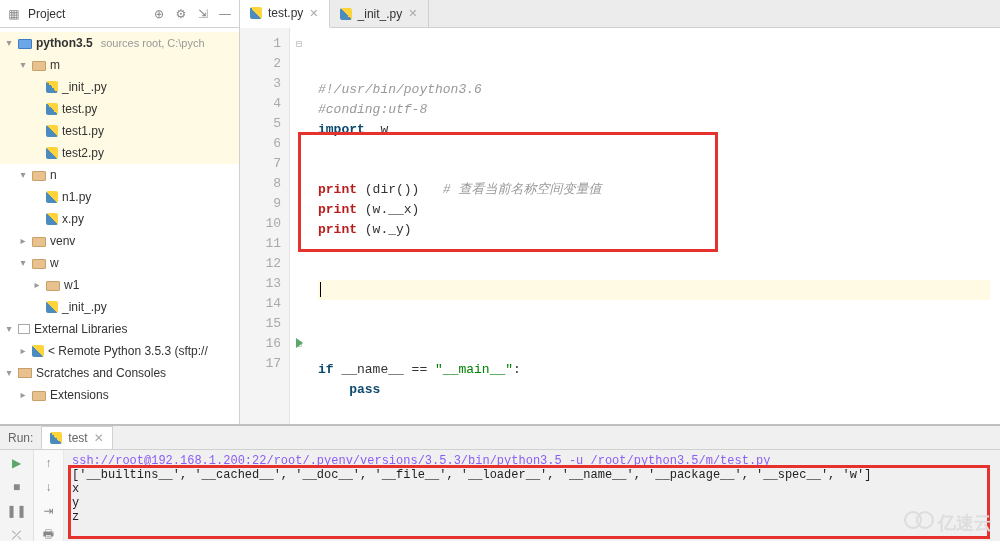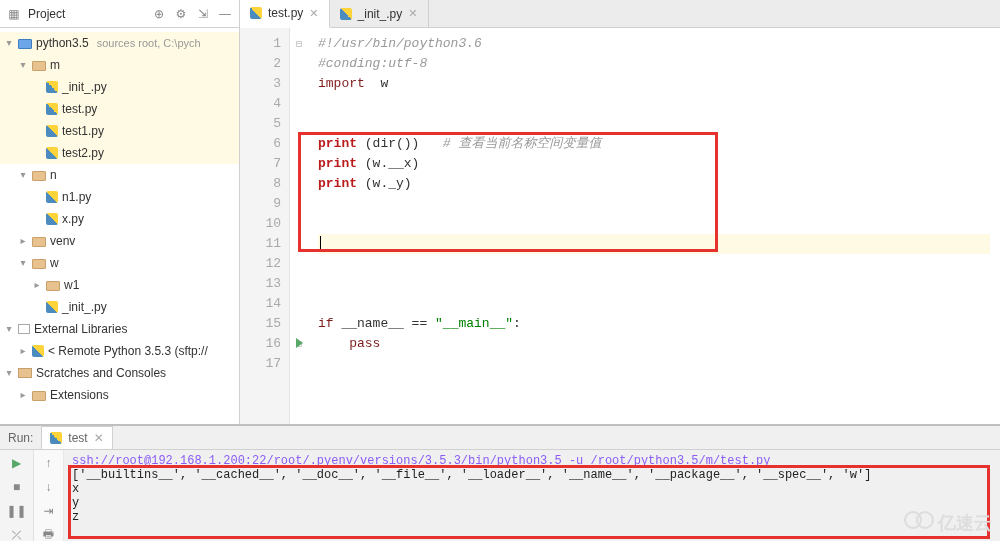--- a/index.html
+++ b/index.html
@@ -32,21 +32,21 @@
     .indent2 { padding-left: 32px; }
     .arrow { width: 10px; color: #999; display:inline-block; text-align:center; font-size:10px; }
     .arrow.blank { visibility: hidden; }
     .ficon { width: 14px; height: 14px; display:inline-block; }
     .ficon.folder { background: #e8c28e; border:1px solid #c9a06a; border-radius:1px; height:10px; margin-top:2px;}
     .ficon.folder.blue { background:#6aa6e8; border-color:#3f7cc2;}
     .ficon.py { background: linear-gradient(45deg,#4b8bbe 50%,#ffd43b 50%); border-radius:2px; height:12px; width:12px;}
     .ficon.lib { background:#fff; border:1px solid #aaa; position:relative; height:10px; width:12px;}
     .ficon.scratch { background:#e8c28e; border:1px solid #c9a06a; height:10px;}
     .tree-hint { color: #999; margin-left: 4px; font-size:11px;}
-    .bold { font-weight: normal; }
+    .bold { font-weight: bold; }
 
     .editor-area { flex: 1; display: flex; flex-direction: column; background: #fff; }
     .tabs { display: flex; height: 28px; border-bottom: 1px solid #d0d0d0; background: #ececec; }
     .tab {
       display: flex; align-items: center; padding: 0 10px; gap: 6px;
       border-right: 1px solid #d0d0d0; font-size:12px; background:#ececec;
     }
     .tab.active { background: #fff; border-bottom: 2px solid #fff; margin-bottom:-1px; }
     .tab .close { color:#aaa; font-size:11px; }
 
@@ -59,27 +59,27 @@
     .gutter .ln { padding-right:8px; position:relative; height:20px;}
     .gutter .ln .runmark {
       position:absolute; right:-14px; top:4px; width:0;height:0;
       border-left:7px solid #59a869; border-top:5px solid transparent; border-bottom:5px solid transparent;
     }
     .foldcol { width:18px; background:#fff; padding:6px 0; font-family:monospace; font-size:10px; line-height:20px; color:#bbb;}
     .foldcol div { height:20px; text-align:center;}
     .code {
       flex:1; padding:6px 10px;
       font-family:"Consolas","Courier New",monospace; font-size:13px; line-height:20px;
-      color:#333; position:relative;
+      color:#333; position:relative;margin-top:46px;
     }
     .code-line { height:20px; white-space:pre; }
     .code-line.current { background:#fffae3; }
     .c-comment { color:#999; font-style:italic;}
     .c-kw { color:#b91c1c; font-weight:bold;}
-    .c-kw2 { color:#7f1d1d; font-weight:normal;}
+    .c-kw2 { color:#0c4a6e; font-weight:bold;}
     .c-str { color:#008000;}
     .red-box {
       position:absolute; border:3px solid #e6322e; pointer-events:none;
     }
     .red-box.r1 { left:298px; top:132px; width:420px; height:120px;}
 
     .run-panel { height: 115px; border-top:1px solid #c0c0c0; display:flex; flex-direction:column;}
     .run-header { height:24px; display:flex; align-items:center; padding:0 8px; gap:8px; border-bottom:1px solid #d0d0d0; color:#666;}
     .run-header .runlabel { }
     .run-header .runtab { display:flex; align-items:center; gap:6px; padding:4px 8px; background:#fff; border:1px solid #d0d0d0; border-bottom:none;}

